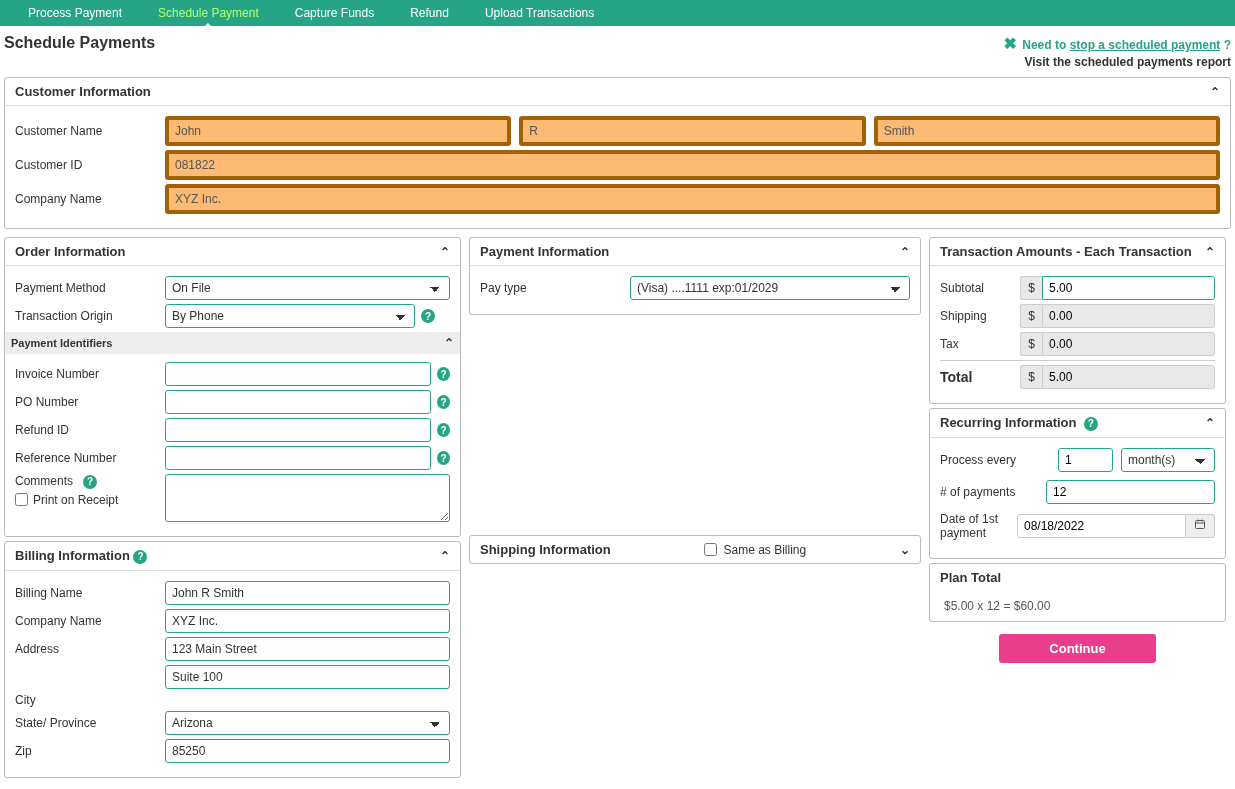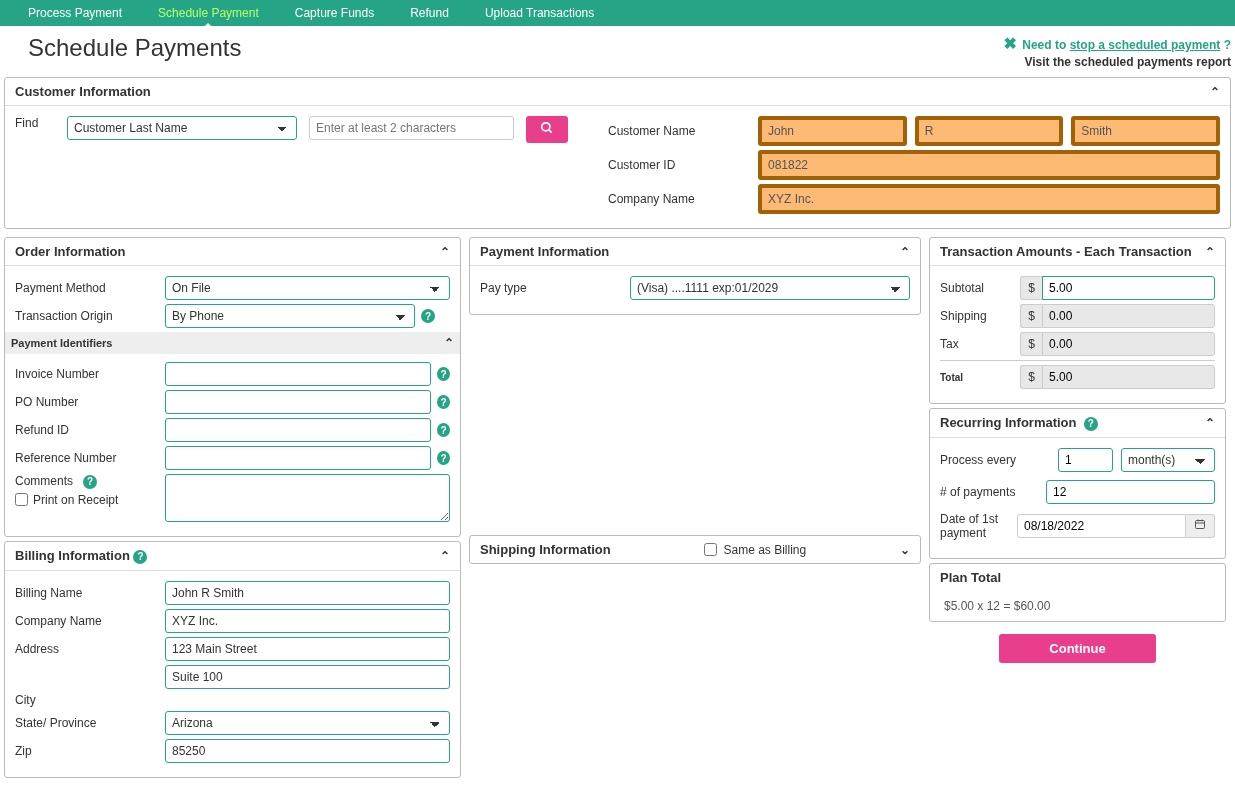--- a/index.html
+++ b/index.html
@@ -34,24 +34,23 @@
   border-bottom: 5px solid #fff;
 }
 
 .page-header {
   display: flex;
   justify-content: space-between;
   align-items: flex-start;
   padding: 8px 4px 4px 4px;
 }
 .page-title {
-  font-size: 24px;
-  font-weight: 400;
+  font-size: 16px;
+  font-weight: 700;
   color: #333;
-  margin-left: 24px;
 }
 .header-right { text-align: right; font-size: 12px; }
 .header-right .need-line { color: #25a585; font-weight: 600; }
 .header-right .need-line a { color: #25a585; text-decoration: underline; }
 .header-right .x-icon { color: #25a585; font-size: 16px; font-weight: bold; margin-right: 2px; }
 .header-right .visit-line { color: #333; font-weight: 600; margin-top: 2px; }
 
 .panel {
   border: 1px solid #bbb;
   border-radius: 3px;
@@ -189,21 +188,21 @@
   flex: 1;
   border: 1px solid #25a585;
   border-radius: 0 3px 3px 0;
   padding: 4px 6px;
   font-size: 12px;
 }
 .amount-input.readonly {
   background: #e8e8e8;
   border: 1px solid #ccc;
 }
-.amount-row.total .amount-label { font-weight: bold; font-size: 10px; }
+.amount-row.total .amount-label { font-weight: bold; font-size: 14px; }
 .amount-row.total { border-top: 1px solid #ccc; padding-top: 4px; margin-top: 4px; }
 
 .recurring-row {
   display: flex;
   align-items: center;
   margin-bottom: 8px;
   gap: 8px;
 }
 .recurring-label { width: 110px; font-size: 12px; }
 .recurring-input {
@@ -274,35 +273,20 @@
     <div class="visit-line">Visit the scheduled payments report</div>
   </div>
 </div>
 
 <div class="panel">
   <div class="panel-header">
     <span>Customer Information</span>
     <span class="chevron">⌃</span>
   </div>
   <div class="customer-info-body">
-    <div class="ci-left">
-      <span class="form-label">Find</span>
-      <select class="sel" style="width:230px">
-        <option>Customer Last Name</option>
-      </select>
-      <input class="txt plain" style="width: 205px;" placeholder="Enter at least 2 characters">
-      <button class="search-btn">
-        <span>
-          <svg width="14" height="14" viewBox="0 0 24 24" fill="none" stroke="#fff" stroke-width="3">
-              <circle cx="10" cy="10" r="7"></circle>
-              <line x1="20" y1="20" x2="15" y2="15"></line>
-            </svg>
-        </span>
-      </button>
-    </div>
     <div class="ci-right">
       <div class="form-row">
         <div class="form-label">Customer Name</div>
         <div class="form-control-wrap ci-name-group">
           <input class="txt readonly" readonly="" value="John" style="">
           <input class="txt readonly" readonly="" value="R" style="">
           <input class="txt readonly" readonly="" value="Smith" style="">
         </div>
       </div>
       <div class="form-row">

